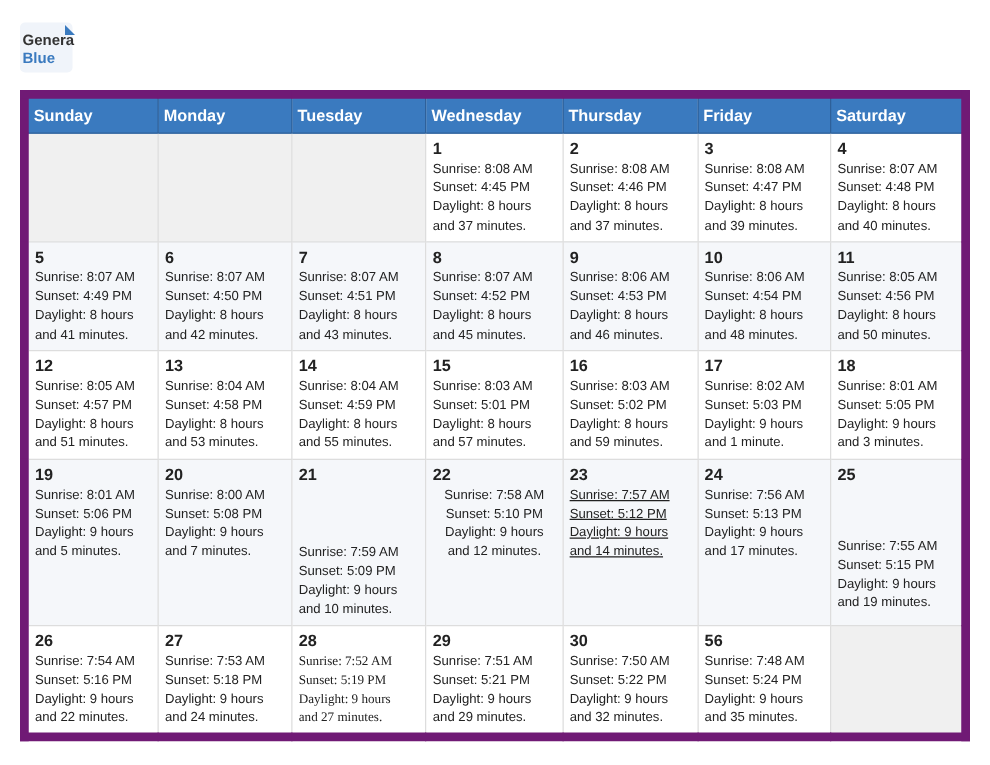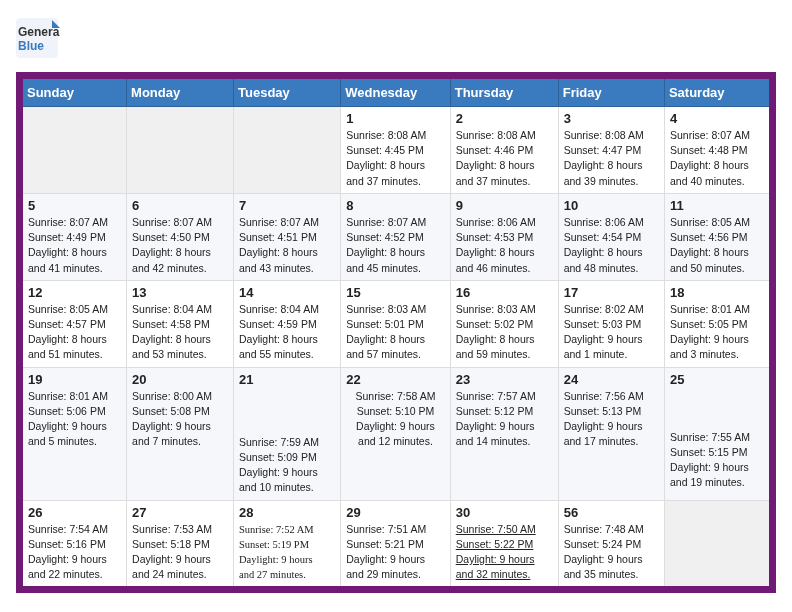--- a/index.html
+++ b/index.html
@@ -265,21 +265,21 @@
         </td>
         <td>
           <span class="day-number">22</span>
           <div class="day-info" style="white-space: pre-line; text-align: center;">Sunrise: 7:58 AM
 Sunset: 5:10 PM
 Daylight: 9 hours
 and 12 minutes.</div>
         </td>
         <td>
           <span class="day-number">23</span>
-          <div class="day-info" style="white-space: pre-line;">Sunrise: 7:57 AM
+          <div class="day-info" style="white-space: pre-line; text-decoration: underline;">Sunrise: 7:57 AM
 Sunset: 5:12 PM
 Daylight: 9 hours
 and 14 minutes.</div>
         </td>
         <td>
           <span class="day-number">24</span>
           <div class="day-info" style="white-space: pre-line;">Sunrise: 7:56 AM
 Sunset: 5:13 PM
 Daylight: 9 hours
 and 17 minutes.</div>
@@ -316,21 +316,21 @@
         </td>
         <td>
           <span class="day-number">29</span>
           <div class="day-info" style="white-space: pre-line;">Sunrise: 7:51 AM
 Sunset: 5:21 PM
 Daylight: 9 hours
 and 29 minutes.</div>
         </td>
         <td>
           <span class="day-number">30</span>
-          <div class="day-info" style="white-space: pre-line; text-decoration: underline;">Sunrise: 7:50 AM
+          <div class="day-info" style="white-space: pre-line;">Sunrise: 7:50 AM
 Sunset: 5:22 PM
 Daylight: 9 hours
 and 32 minutes.</div>
         </td>
         <td>
           <span class="day-number">56</span>
           <div class="day-info" style="white-space: pre-line;">Sunrise: 7:48 AM
 Sunset: 5:24 PM
 Daylight: 9 hours
 and 35 minutes.</div>

